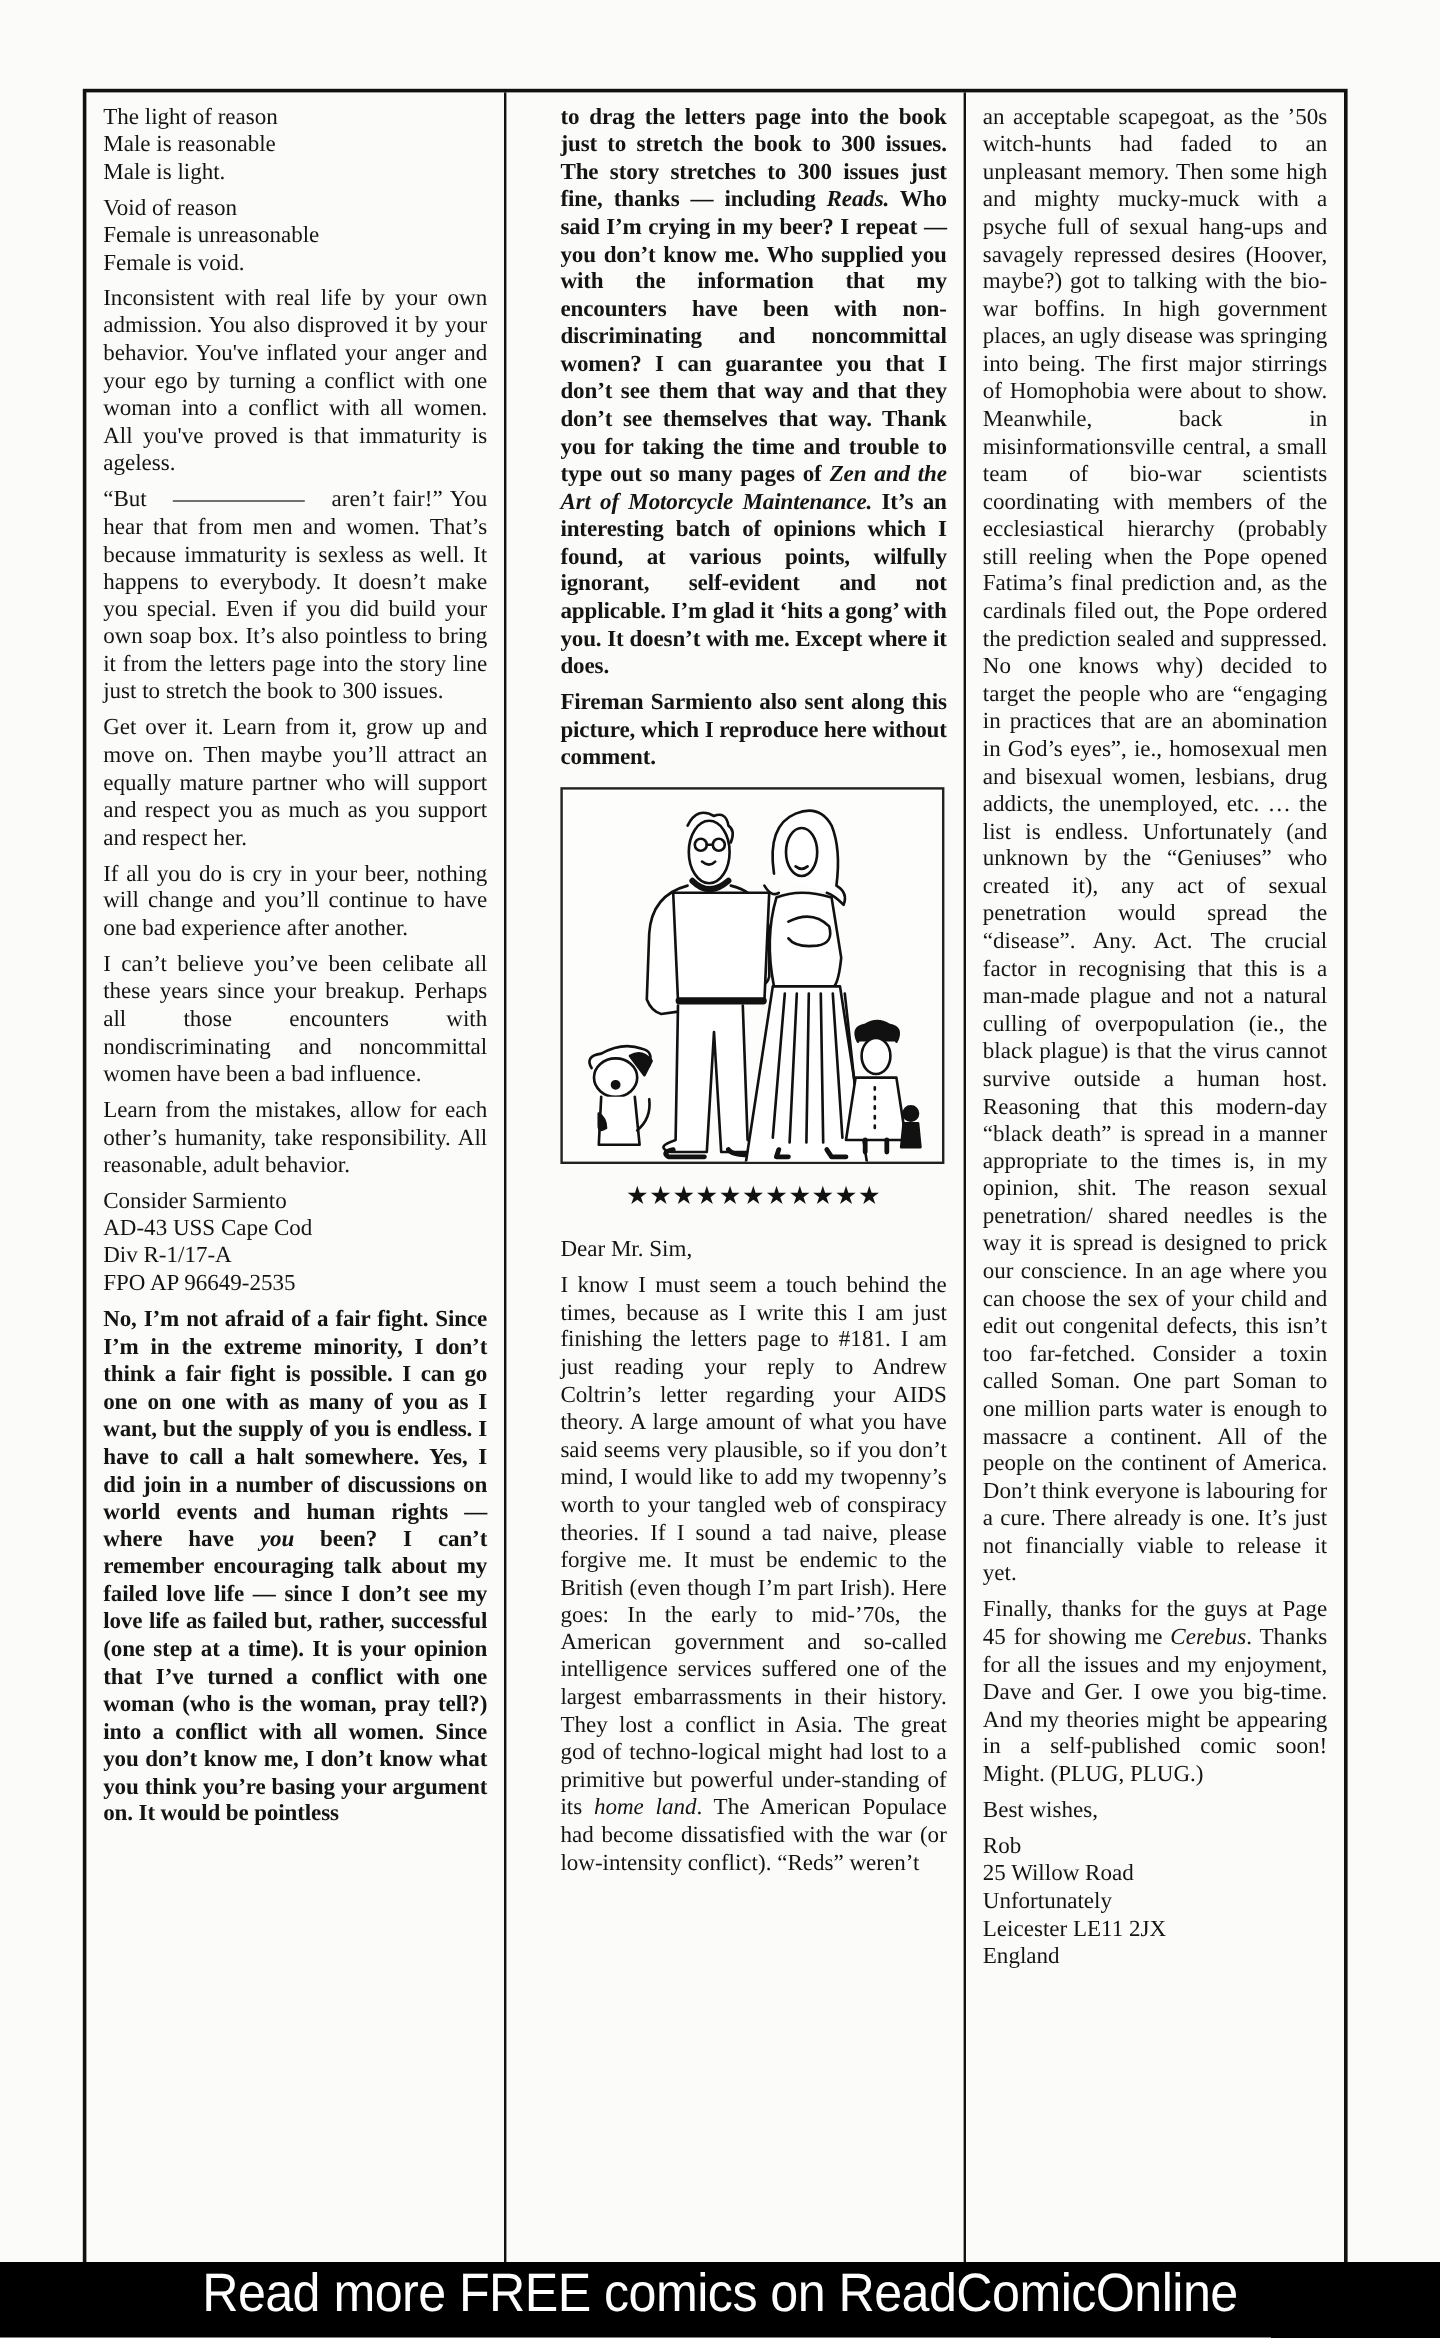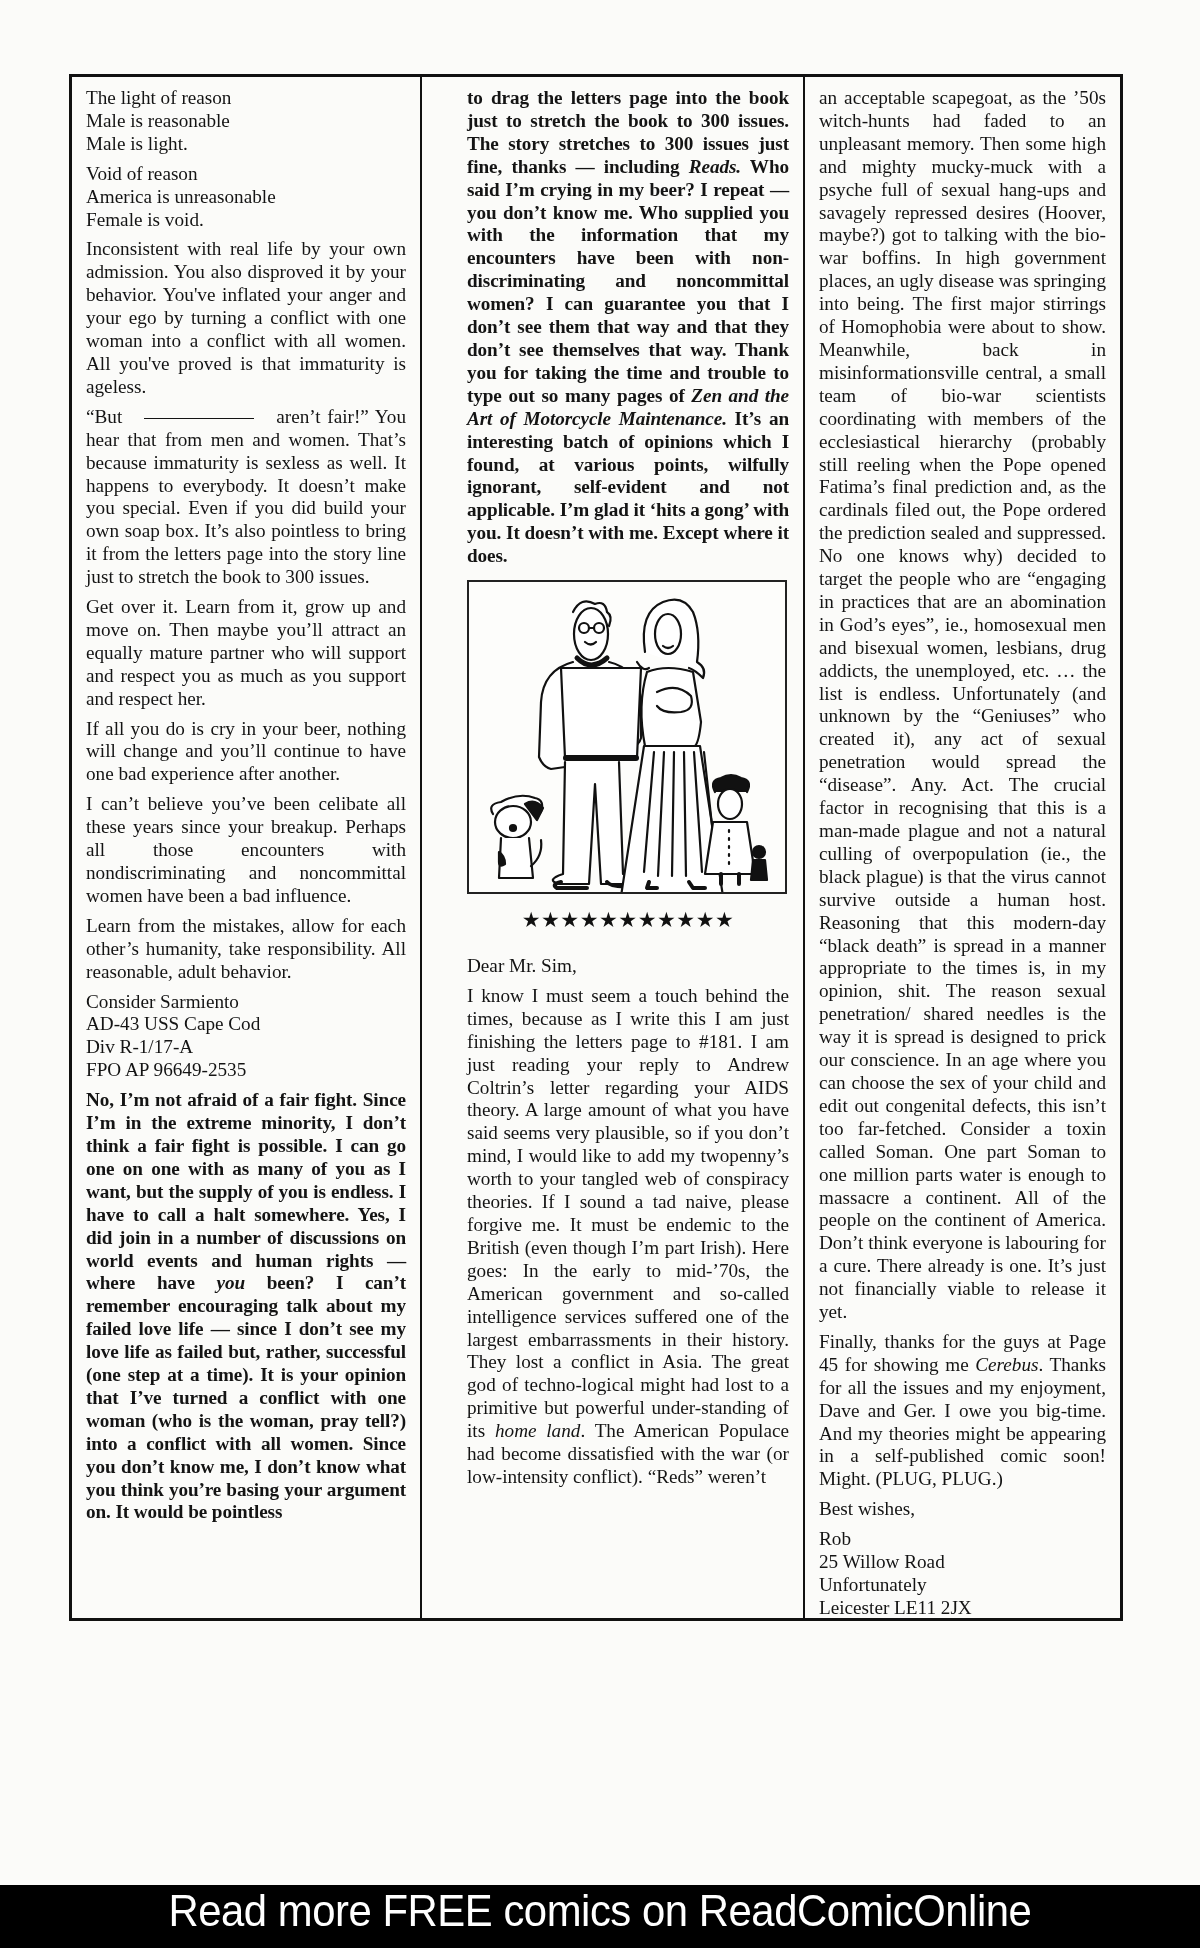--- a/index.html
+++ b/index.html
@@ -3,21 +3,21 @@
 <meta charset="utf-8">
 <style>
   html, body { margin: 0; padding: 0; }
   body {
     width: 1200px; height: 1948px; position: relative; overflow: hidden;
     background: #fbfbf9;
     font-family: "Liberation Serif", "DejaVu Serif", serif;
     color: #141414;
   }
   .frame {
-    position: absolute; left: 69px; top: 74px; width: 1054px; height: 1547px;
+    position: absolute; left: 69px; top: 74px; width: 1054px; height: 1873px;
     box-sizing: border-box;
     border: 3px solid #111;
     display: flex;
   }
   .col {
     box-sizing: border-box;
     height: 100%;
     padding: 10px 14px 0 14px;
     overflow: hidden;
   }
@@ -66,40 +66,41 @@
 <div class="frame">
 
   <div class="col col1">
     <p class="left lines">
       <span>The light of reason</span>
       <span>Male is reasonable</span>
       <span>Male is light.</span>
     </p>
     <p class="left lines">
       <span>Void of reason</span>
-      <span>America is unreasonable</span>
+      <span>Female is unreasonable</span>
       <span>Female is void.</span>
     </p>
     <p>Inconsistent with real life by your own admission. You also disproved it by your behavior. You've inflated your anger and your ego by turning a conflict with one woman into a conflict with all women. All you've proved is that immaturity is ageless.</p>
     <p><span>“But</span><span class="blank"></span><span>aren’t fair!” You hear that from men and women. That’s because immaturity is sexless as well. It happens to everybody. It doesn’t make you special. Even if you did build your own soap box. It’s also pointless to bring it from the letters page into the story line just to stretch the book to 300 issues.</span></p>
     <p>Get over it. Learn from it, grow up and move on. Then maybe you’ll attract an equally mature partner who will support and respect you as much as you support and respect her.</p>
     <p>If all you do is cry in your beer, nothing will change and you’ll continue to have one bad experience after another.</p>
     <p>I can’t believe you’ve been celibate all these years since your breakup. Perhaps all those encounters with nondiscriminating and noncommittal women have been a bad influence.</p>
     <p>Learn from the mistakes, allow for each other’s humanity, take responsibility. All reasonable, adult behavior.</p>
     <p class="left lines">
       <span>Consider Sarmiento</span>
       <span>AD-43 USS Cape Cod</span>
       <span>Div R-1/17-A</span>
       <span>FPO AP 96649-2535</span>
     </p>
     <p class="bold"><span>No, I’m not afraid of a fair fight. Since I’m in the extreme minority, I don’t think a fair fight is possible. I can go one on one with as many of you as I want, but the supply of you is endless. I have to call a halt somewhere. Yes, I did join in a number of discussions on world events and human rights — where have</span> <i>you</i> <span>been? I can’t remember encouraging talk about my failed love life — since I don’t see my love life as failed but, rather, successful (one step at a time). It is your opinion that I’ve turned a conflict with one woman (who is the woman, pray tell?) into a conflict with all women. Since you don’t know me, I don’t know what you think you’re basing your argument on. It would be pointless</span></p>
   </div>
 
   <div class="col col2">
     <p class="bold"><span>to drag the letters page into the book just to stretch the book to 300 issues. The story stretches to 300 issues just fine, thanks — including</span> <i>Reads.</i> <span>Who said I’m crying in my beer? I repeat — you don’t know me. Who supplied you with the information that my encounters have been with non-discriminating and noncommittal women? I can guarantee you that I don’t see them that way and that they don’t see themselves that way. Thank you for taking the time and trouble to type out so many pages of</span> <i>Zen and the Art of Motorcycle Maintenance.</i> <span>It’s an interesting batch of opinions which I found, at various points, wilfully ignorant, self-evident and not applicable. I’m glad it ‘hits a gong’ with you. It doesn’t with me. Except where it does.</span></p>
+    <p class="bold">Fireman Sarmiento also sent along this picture, which I reproduce here without comment.</p>
 
     <div class="illus">
       <svg width="316" height="310" viewBox="0 0 316 310" fill="none" stroke="#111" stroke-width="2.2" stroke-linecap="round" stroke-linejoin="round">
 
         <g>
           <path d="M104 30 q8 -16 22 -8 q10 -4 12 8 q6 4 2 14" fill="#fff"></path>
           <ellipse cx="122" cy="52" rx="17" ry="26" fill="#fff"></ellipse>
           <circle cx="115" cy="46" r="5"></circle>
             <circle cx="130" cy="46" r="5"></circle>
           <path d="M120 46 h5"></path>

